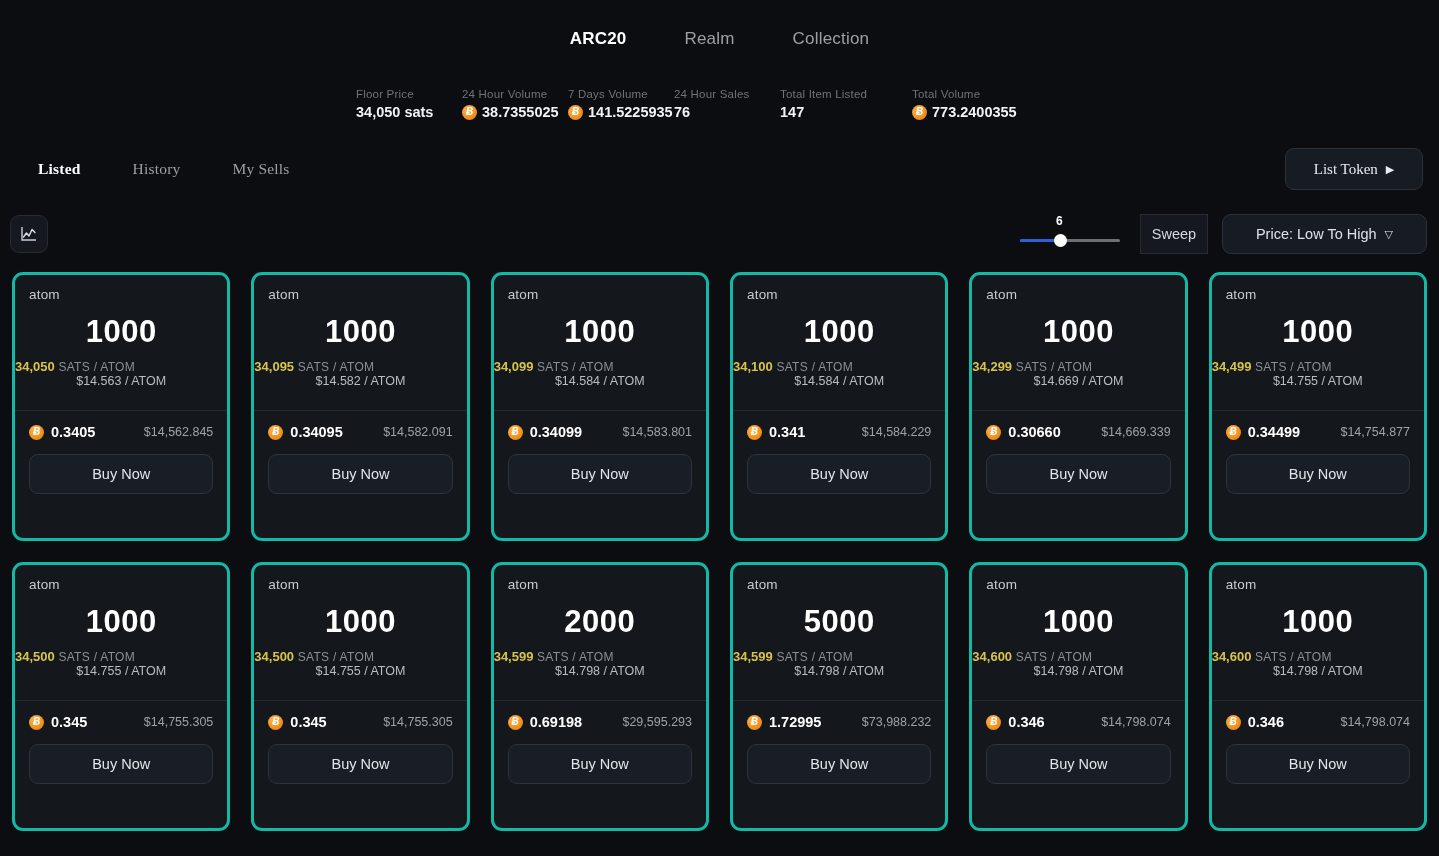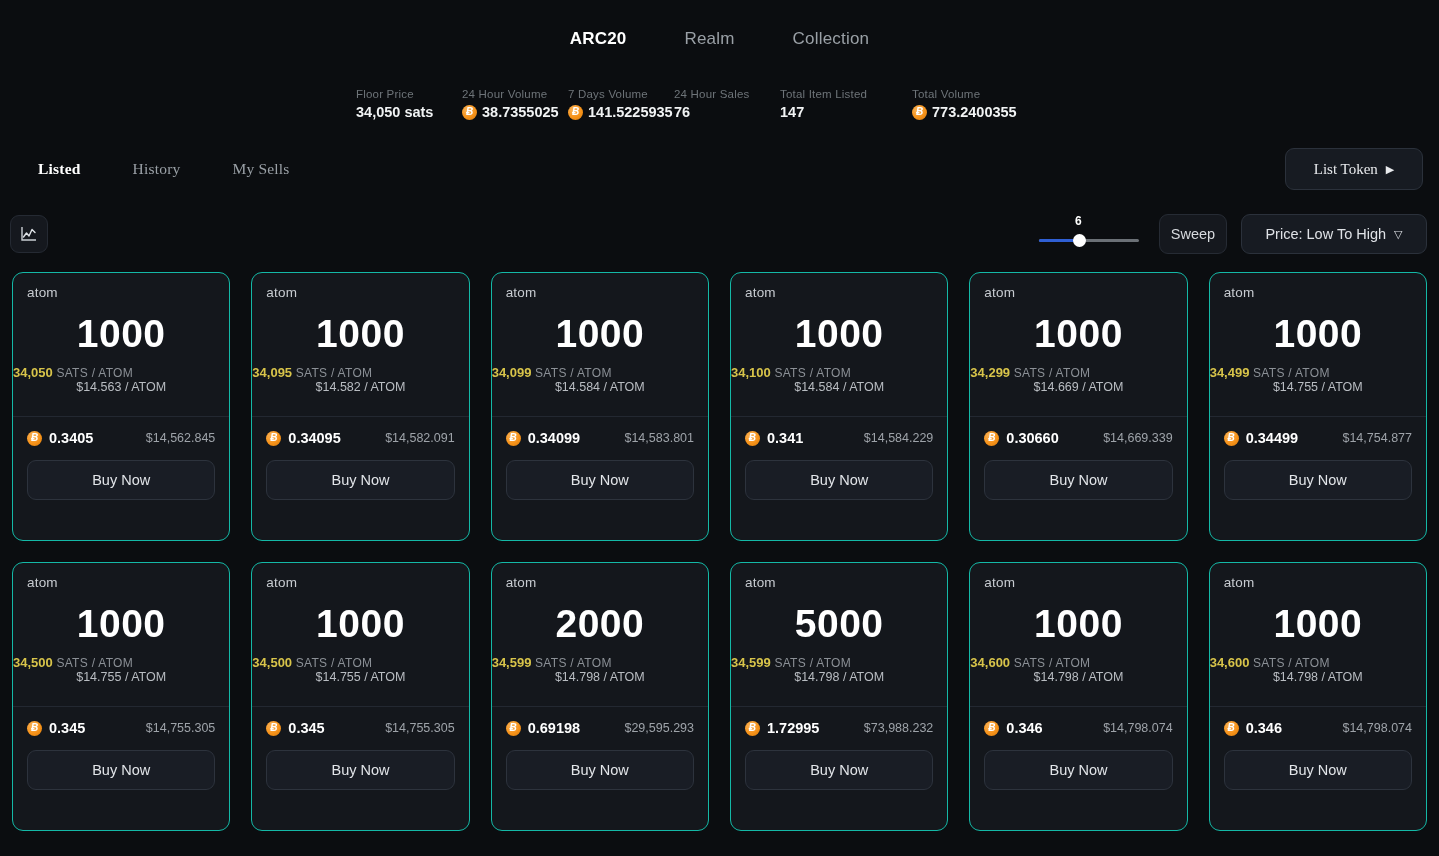--- a/index.html
+++ b/index.html
@@ -78,47 +78,47 @@
   }
   .slider-fill {
     position: absolute; left: 0; top: 25px; width: 40px; height: 3px;
     background: #2f5fd4; border-radius: 2px;
   }
   .slider-thumb {
     position: absolute; left: 34px; top: 20px; width: 13px; height: 13px;
     border-radius: 50%; background: #ffffff; cursor: pointer;
   }
   .sweep-btn {
-    width: 68px; height: 40px; border-radius: 9px;
+    width: 68px; height: 40px; border-radius: 0;
     background: #15181e; border: 1px solid #262b34;
     color: #d7dade; font-size: 14.5px;
     display: flex; align-items: center; justify-content: center; cursor: pointer;
   }
   .sort-btn {
-    width: 186px; height: 40px; border-radius: 9px;
+    width: 205px; height: 40px; border-radius: 9px;
     background: #171b22; border: 1px solid #2b313b;
     color: #dfe2e6; font-size: 14.5px;
     display: flex; align-items: center; justify-content: center; gap: 8px; cursor: pointer;
   }
   .caret-down { font-size: 11px; }
 
   
   .grid {
     display: grid; grid-template-columns: repeat(6, 1fr);
     gap: 21px; padding: 18px 12px 0 12px;
   }
   .card {
-    background: #14171c; border: 1px solid #14b8a6; border-radius: 11px;
+    background: #14171c; border: 3px solid #14b8a6; border-radius: 11px;
     overflow: hidden; cursor: pointer; height: 269px;
   }
   .card-name {
     font-size: 13.5px; color: #c8ccd1; padding: 12px 0 0 14px; letter-spacing: .2px;
   }
   .card-amount {
-    font-size: 39px; font-weight: bold; color: #ffffff;
+    font-size: 31px; font-weight: bold; color: #ffffff;
     text-align: center; margin-top: 12px; letter-spacing: .5px;
   }
   .card-rate { text-align: left; margin-top: 9px; font-size: 13px; }
   .rate-num { color: #d8c44a; font-weight: bold; }
   .rate-unit { color: #8b9096; font-size: 12px; letter-spacing: .3px; }
   .card-usdrate { text-align: center; font-size: 12.5px; color: #b9bdc2; }
   .card-divider { height: 1px; background: #232831; margin-top: 22px; }
   .card-pricerow {
     display: flex; align-items: center; justify-content: space-between;
     padding: 13px 14px 0 14px;

